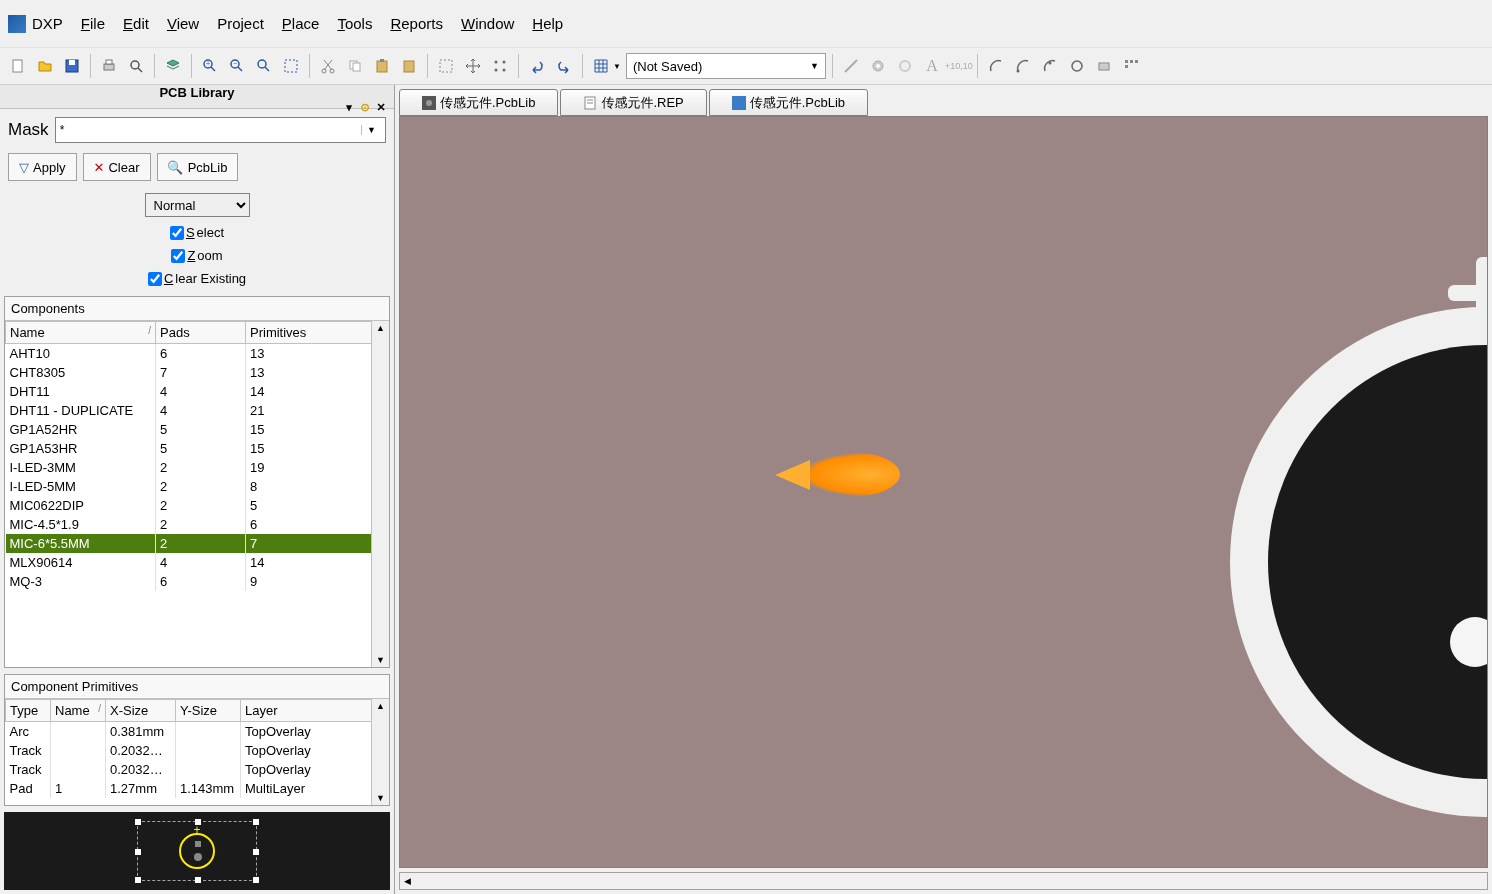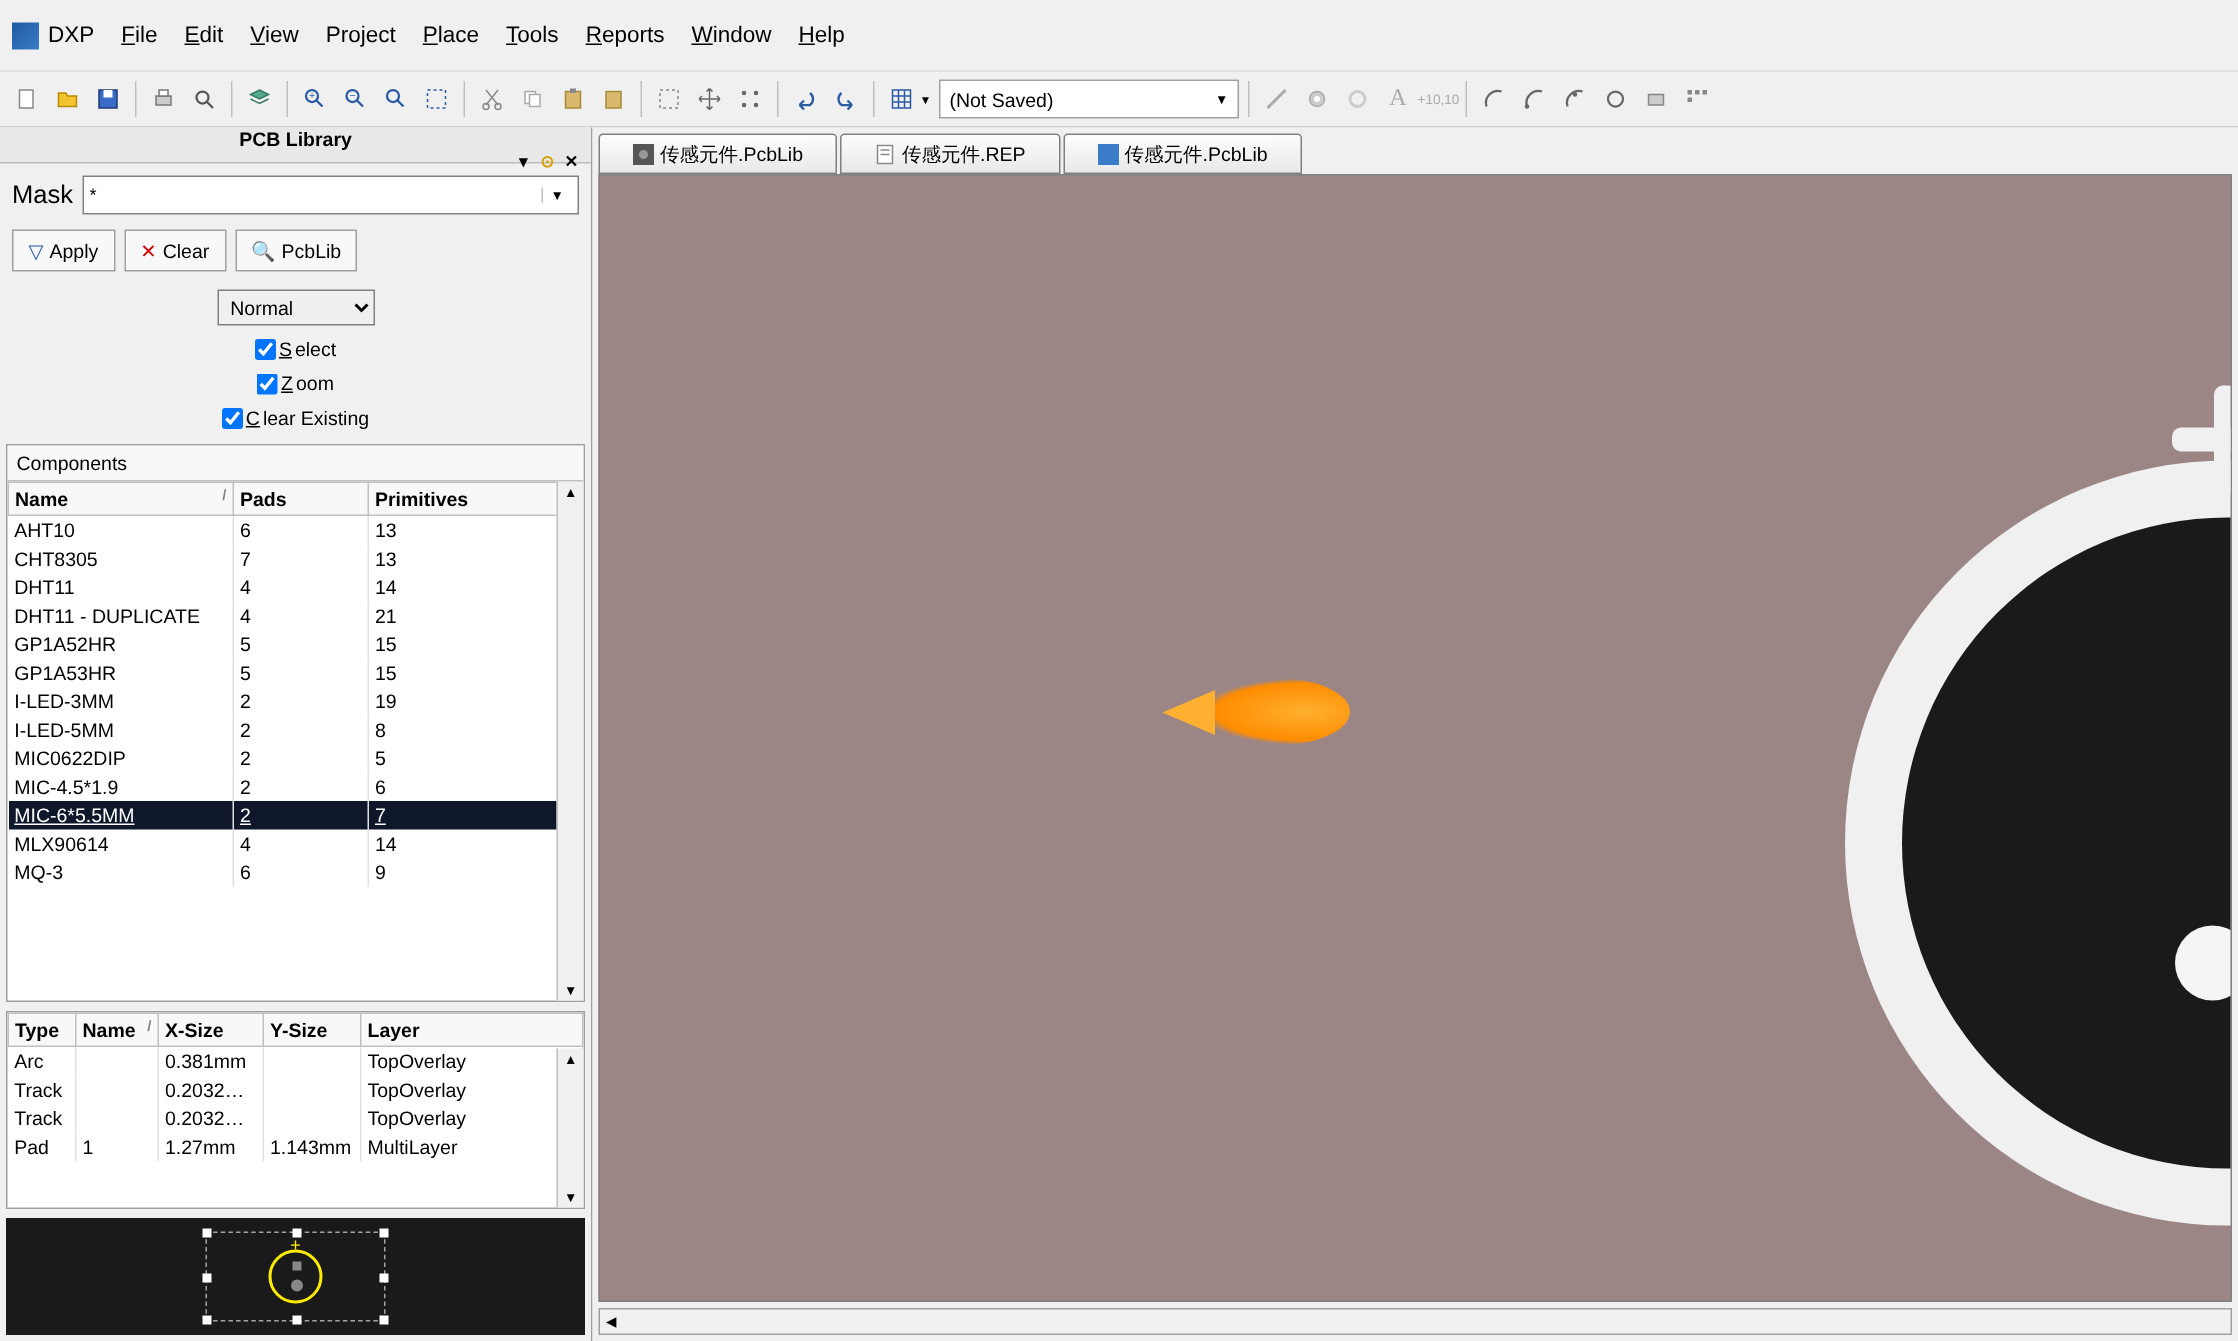--- a/index.html
+++ b/index.html
@@ -36,24 +36,24 @@
 
 .opts-row { display: flex; align-items: center; padding: 4px 8px 10px; gap: 8px; flex-direction: column; }
 .opts-row select { height: 24px; width: 105px; border:1px solid #808080; font-size:13px; padding:0 4px; }
 .chk { display: flex; align-items: center; gap: 2px; font-size: 13px; }
 .chk input { width: 14px; height: 14px; }
 
 .table-section { flex: 0 0 auto; border: 1px solid #a0a0a0; margin: 0 4px; background: white; position: relative; }
 .table-wrap { height: 370px; overflow: auto; }
 .table-title { padding: 4px 6px; font-size: 13px; border-bottom: 1px solid #c0c0c0; background: #f8f8f8; }
 table { width: 100%; border-collapse: collapse; table-layout: fixed; }
-th { text-align: left; font-weight: bold; font-size: 13px; padding: 3px 4px; border: 1px solid #c0c0c0; background: #f8f8f8; }
+th { text-align: left; font-weight: normal; font-size: 13px; padding: 3px 4px; border: 1px solid #c0c0c0; background: #f8f8f8; }
 th .sort { font-size:10px; color:#888; float:right; }
 td { font-size: 13px; padding: 2px 4px; border-right: 1px solid #e0e0e0; overflow:hidden; white-space:nowrap; text-overflow:ellipsis; }
-tr.sel td { background: #0f172a; color: white; text-decoration: underline; }
+tr.sel td { background: #4d7c0f; color: white; }
 .scroll-side { position:absolute; right:0; top:24px; bottom:0; width:18px; background:#f0f0f0; border-left:1px solid #c0c0c0; display:flex; flex-direction:column; align-items:center; }
 .scroll-side .sa { font-size:9px; padding:2px 0; cursor:pointer; }
 
 .prim-section { border: 1px solid #a0a0a0; margin: 6px 4px 0; background: white; position: relative; }
 .prim-wrap { height: 130px; overflow:hidden; }
 
 .preview { height: 85px; margin: 6px 4px 4px; background: #1a1a1a; display:flex; align-items:center; justify-content:center; position:relative; }
 .preview .handles { position:absolute; width:120px; height:60px; border:1px dashed rgba(255,255,255,0.6); }
 .preview .h { position:absolute; width:6px; height:6px; background:white; }
 .preview .circ { width:36px; height:36px; border:2px solid #ffeb00; border-radius:50%; position:relative; }
@@ -416,20 +416,21 @@
       </div>
       <div class="scroll-side">
         <span class="sa">▲</span>
           <div style="flex:1"></div>
           <span class="sa">▼</span>
       </div>
     </div>
 
     <div class="prim-section">
       <div class="prim-wrap">
+        <div class="table-title">Component Primitives</div>
         <table>
           <colgroup>
               <col style="width:45px">
               <col style="width:55px">
               <col style="width:70px">
               <col style="width:65px">
               <col>
             </colgroup>
           <thead>
               <tr>

